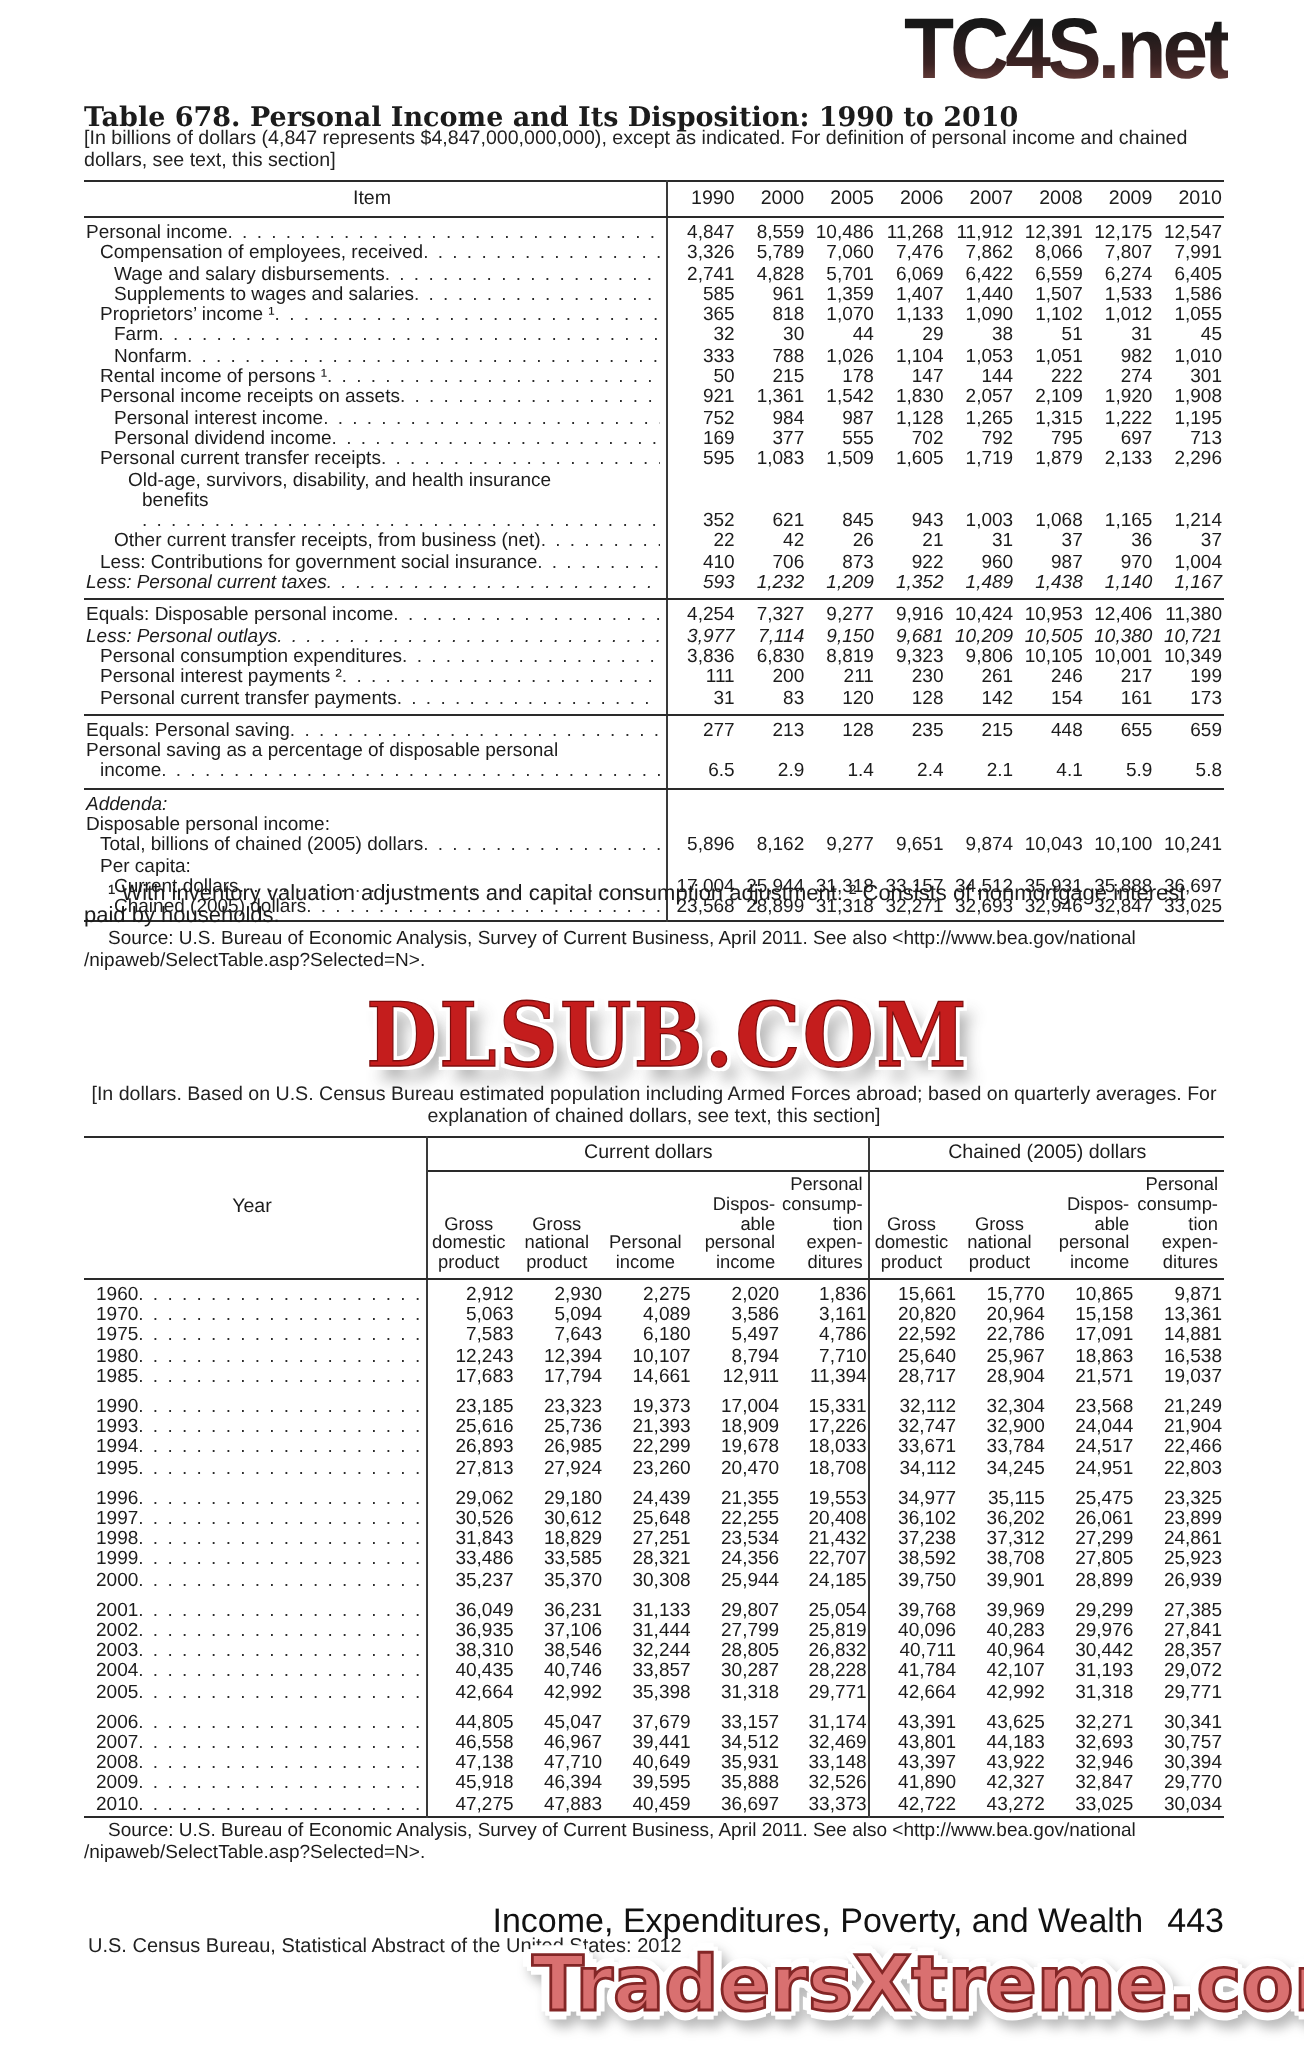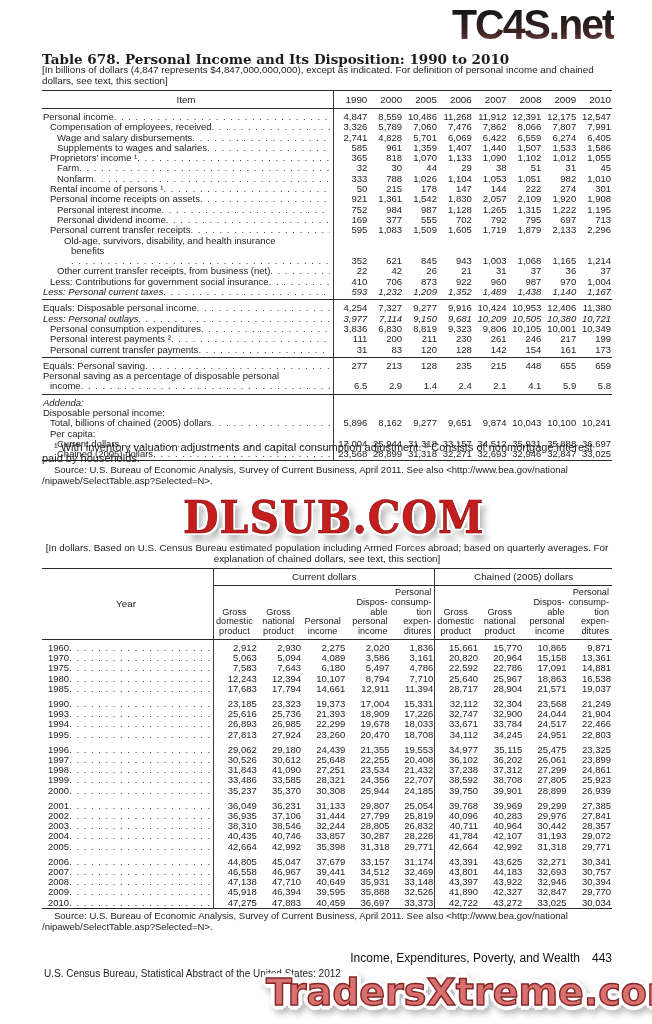--- a/index.html
+++ b/index.html
@@ -47,21 +47,21 @@
   .t679 tbody tr.grp5 td{padding-top:5px;}
   .t679 .ystub .lab{padding-left:6px;}
 
   
   .fnote{font-size:11px;line-height:11px;text-indent:12px;}
   .src{font-size:9.5px;line-height:11px;text-indent:12px;}
   .src .it{margin-top:40px;}
   .fnblock p{margin:0;}
 
   
-  .foot-right{position:absolute;right:40px;top:951px;font-size:12px;color:#111;}
+  .foot-right{position:absolute;right:40px;top:951px;font-size:17px;color:#111;}
   .foot-right .pg{margin-left:12px;}
   .foot-left{position:absolute;left:44px;top:968px;font-size:10px;color:#222;}
 
   
   .wm{position:absolute;white-space:nowrap;z-index:9;}
   .wm-top{top:0px;left:452px;font-family:"Liberation Sans",sans-serif;font-weight:bold;
      font-size:41px;letter-spacing:-2px;transform:scaleY(1.05);transform-origin:top left;
      background:linear-gradient(180deg,#181818 25%,#3c2323 65%,#86504a 95%);
      -webkit-background-clip:text;background-clip:text;color:transparent;
      filter:drop-shadow(0 0 2px rgba(255,255,255,0.85));}
@@ -811,21 +811,21 @@
             <td class="num">23,899</td>
           </tr>
           <tr>
             <td class="stub ystub">
               <div class="leader">
                 <span class="lab">1998</span>
                 <span class="dots"></span>
               </div>
             </td>
             <td class="num">31,843</td>
-            <td class="num">41,090</td>
+            <td class="num">18,829</td>
             <td class="num">27,251</td>
             <td class="num">23,534</td>
             <td class="num gdiv">21,432</td>
             <td class="num">37,238</td>
             <td class="num">37,312</td>
             <td class="num">27,299</td>
             <td class="num">24,861</td>
           </tr>
           <tr>
             <td class="stub ystub">

